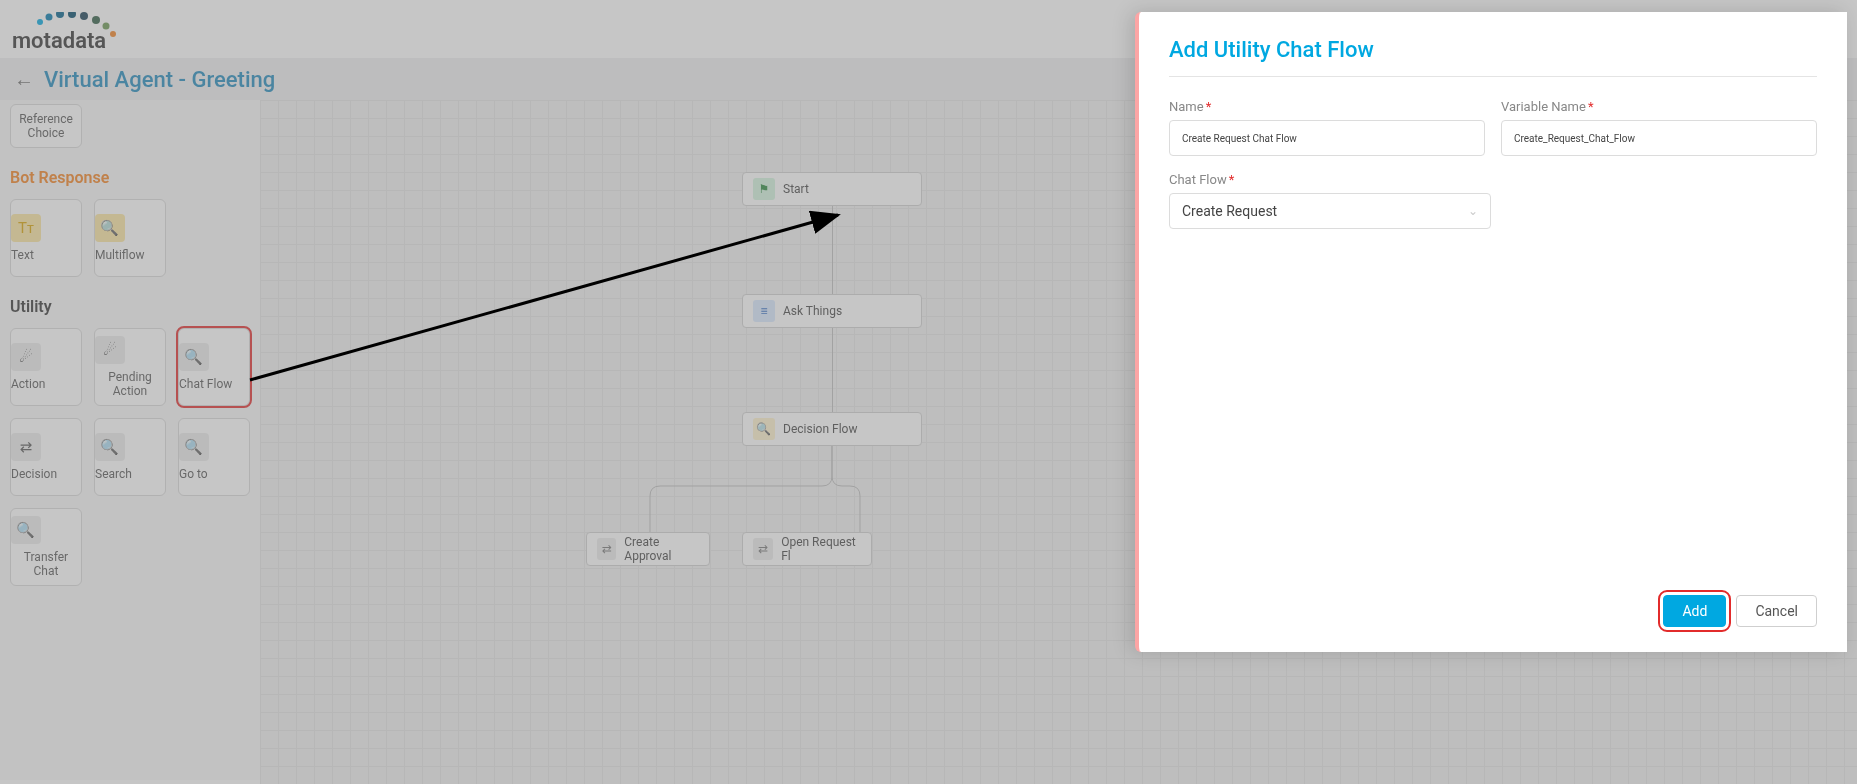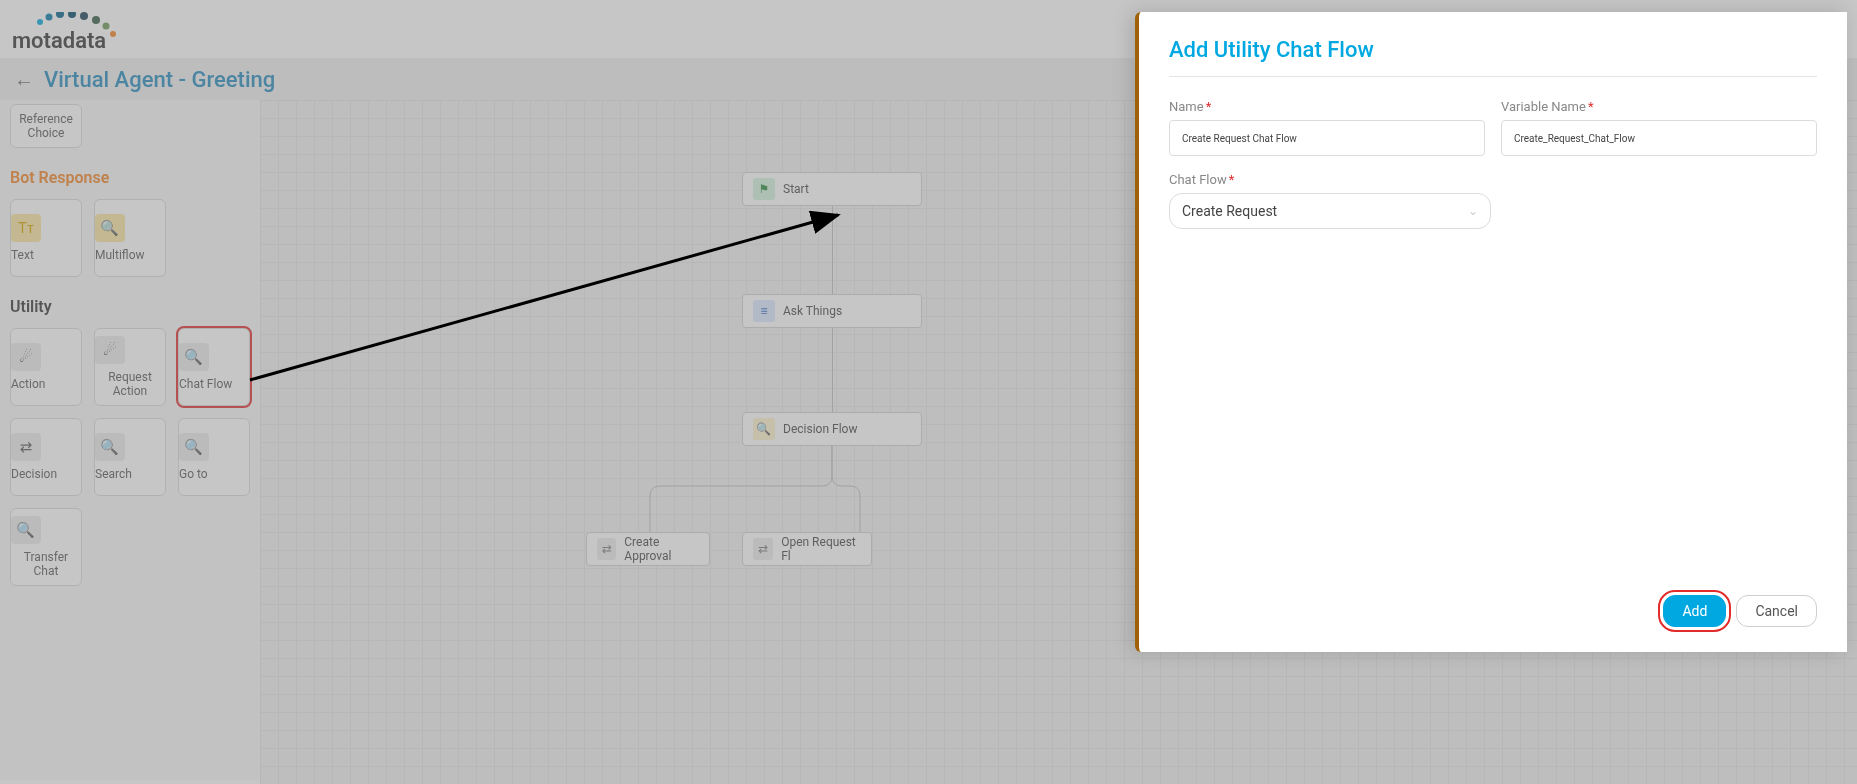--- a/index.html
+++ b/index.html
@@ -160,21 +160,21 @@
       pointer-events: none;
     }
     
     .modal {
       position: absolute;
       top: 12px;
       right: 10px;
       width: 712px;
       height: 640px;
       background: #fff;
-      border-left: 4px solid #a16207;
+      border-left: 4px solid #fca5a5;
       border-radius: 6px 0 0 6px;
       z-index: 20;
       box-shadow: -4px 0 20px rgba(0,0,0,0.15);
       padding: 25px 30px;
       display: flex;
       flex-direction: column;
     }
     .modal-title {
       color: #00a8e1;
       font-size: 22px;
@@ -207,42 +207,42 @@
       border: 1px solid #dcdcdc;
       border-radius: 4px;
       padding: 0 12px;
       font-size: 10px;
       color: #444;
     }
     .select-box {
       width: 322px;
       height: 36px;
       border: 1px solid #dcdcdc;
-      border-radius: 13px;
+      border-radius: 4px;
       padding: 0 12px;
       display: flex;
       align-items: center;
       justify-content: space-between;
       font-size: 14px;
       color: #444;
     }
     .chevron-down {
       color: #ccc;
       font-size: 12px;
     }
     .modal-footer {
       margin-top: auto;
       display: flex;
       justify-content: flex-end;
       gap: 10px;
     }
     .btn {
       height: 32px;
       padding: 0 18px;
-      border-radius: 12px;
+      border-radius: 4px;
       font-size: 14px;
       display: flex;
       align-items: center;
       cursor: pointer;
     }
     .btn-primary {
       background: #00a8e1;
       color: #fff;
       border: 1px solid #00a8e1;
       outline: 2px solid #e22b2b;
@@ -297,21 +297,21 @@
   </div>
 
   <div class="section-header">Utility</div>
   <div class="tile-row">
     <div class="tile">
       <div class="tile-icon">☄</div>
       <span class="tile-label">Action</span>
     </div>
     <div class="tile">
       <div class="tile-icon">☄</div>
-      <span class="tile-label">Request Action</span>
+      <span class="tile-label">Pending Action</span>
     </div>
     <div class="tile highlighted">
       <div class="tile-icon">🔍</div>
       <span class="tile-label">Chat Flow</span>
     </div>
     <div class="tile">
       <div class="tile-icon">⇄</div>
       <span class="tile-label">Decision</span>
     </div>
     <div class="tile">

